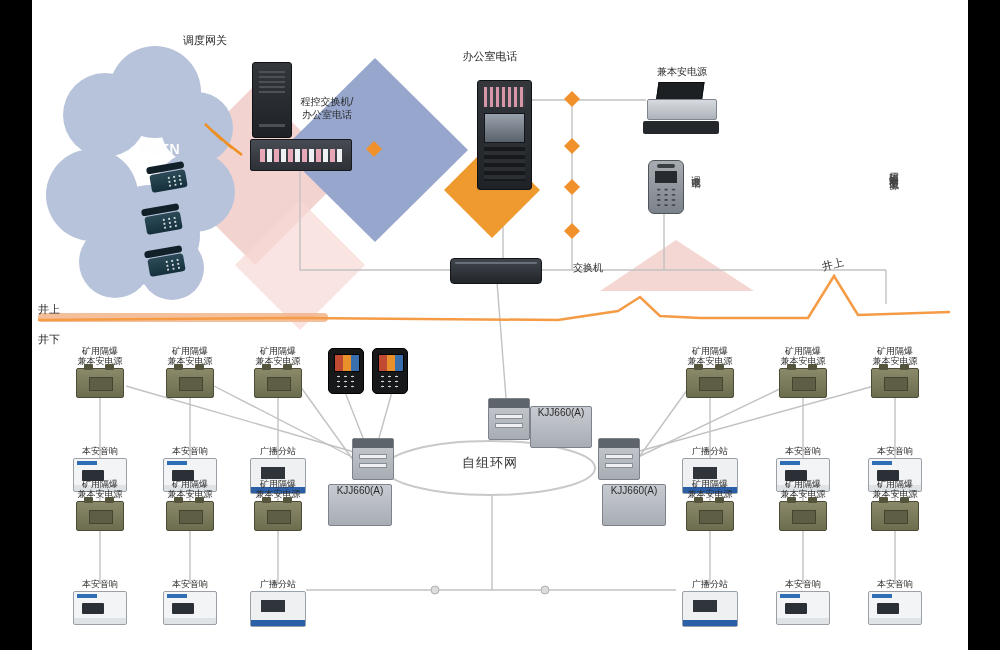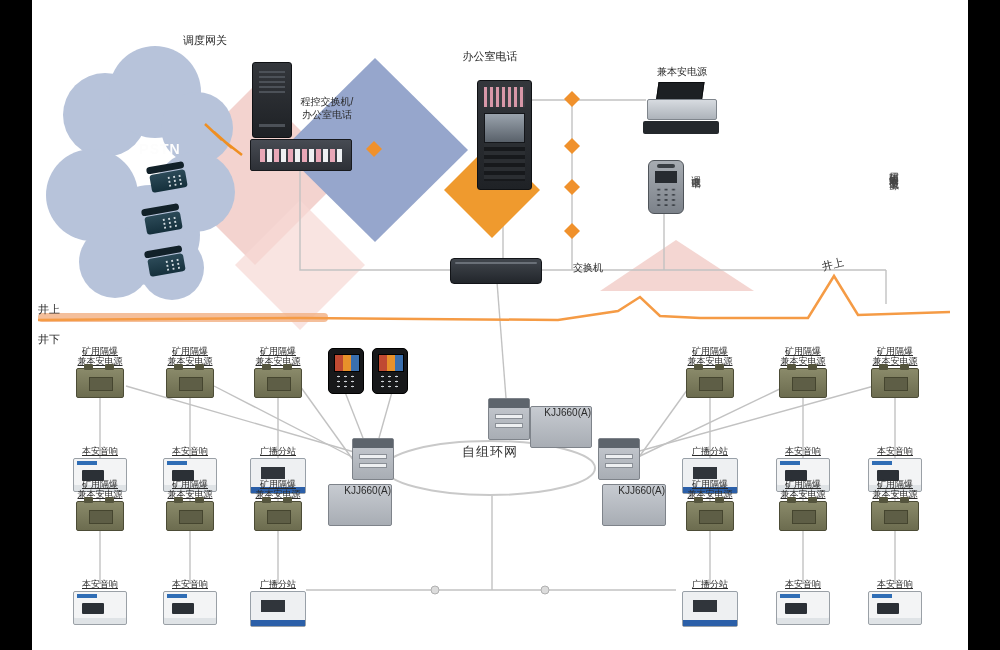--- a/index.html
+++ b/index.html
@@ -5,21 +5,21 @@
   html,body{margin:0;padding:0;width:1000px;height:650px;background:#000;overflow:hidden;
     font-family:"Liberation Sans",sans-serif;}
   .viewport{position:relative;width:1000px;height:650px;}
   .paper{position:absolute;left:32px;top:0;width:936px;height:650px;background:#fff;}
   svg.layer{position:absolute;left:0;top:0;width:1000px;height:650px;}
   .lbl{position:absolute;font:10px/1.25 "Liberation Sans",sans-serif;color:#2a2a2a;
     text-align:center;white-space:pre-line;}
   .lbl.big{font-size:11px;}
   .lbl.ring{font-size:13px;color:#333;letter-spacing:1px;}
   .lbl.vert{writing-mode:vertical-rl;text-align:left;font-size:9.5px;color:#444;letter-spacing:1px;}
-  .lbl.kjj{font-size:10px;text-align:right;}
+  .lbl.kjj{font-size:10px;text-align:center;}
   .lbl.pstn{font-size:14px;font-weight:bold;color:#fdfdfd;letter-spacing:1px;margin-top:36px;}
   .lbl.tilt{transform:rotate(-14deg);}
   .dev{position:absolute;}
   
   .tower{width:38px;height:74px;background:linear-gradient(#34373c,#1e2125);border:1px solid #0f1114;border-radius:3px;}
   .tower .v{position:absolute;left:6px;right:6px;top:8px;height:24px;
     background:repeating-linear-gradient(#4c5158 0 2px,transparent 2px 5px);}
   .tower .d{position:absolute;left:6px;right:6px;bottom:10px;height:3px;background:#4c5158;}
   
   .rack{width:100px;height:30px;background:linear-gradient(#474b53,#2d3036);border:1px solid #17191d;
@@ -68,21 +68,21 @@
   .kjj .s1{top:15px}.kjj .s2{top:24px}
   
   .hh{width:34px;height:44px;background:#17181a;border:1px solid #000;border-radius:5px;}
   .hh .scr{position:absolute;left:5px;top:5px;width:24px;height:16px;
     background:linear-gradient(90deg,#c04a32 0 35%,#e8912a 35% 65%,#3a6fae 65% 100%);border:1px solid #000;}
   .hh .kp{position:absolute;left:6px;bottom:5px;width:22px;height:14px;
     background-image:radial-gradient(#cfd3d8 1px,transparent 1.5px);background-size:7px 5px;}
   
   .station{position:absolute;width:64px;display:flex;flex-direction:column;align-items:center;}
   .slbl{height:20px;font:9px/1.15 "Liberation Sans",sans-serif;color:#2a2a2a;
-    text-align:center;white-space:pre-line;text-decoration:underline;}
+    text-align:center;white-space:pre-line;}
   .slbl.dl{margin-top:48px;height:10px;}
   .pw{position:relative;margin-top:2px;width:46px;height:28px;
     background:linear-gradient(#8a8a6a,#6c6c4f);border:1px solid #4c4c36;border-radius:2px;}
   .pw .n1,.pw .n2{position:absolute;top:-5px;width:9px;height:6px;background:#55553e;border-radius:1px;}
   .pw .n1{left:7px}.pw .n2{left:28px}
   .pw .plate{position:absolute;left:12px;top:8px;width:22px;height:12px;background:#5e5e46;border:1px solid #45452f;}
   .spk{position:relative;margin-top:2px;width:52px;height:32px;background:#f3f4f5;
     border:1px solid #9aa0a6;border-radius:2px;box-shadow:inset 0 -6px 0 #dfe3e6;}
   .spk .blue{position:absolute;left:3px;top:2px;width:20px;height:4px;background:#2f6db5;}
   .spk .scr{position:absolute;left:8px;top:11px;width:22px;height:11px;background:#2b3036;border-radius:1px;}
@@ -248,21 +248,21 @@
       <i class="s2"></i>
     </div>
   <div class="dev kjj" style="left:598px;top:438px">
       <i class="top"></i>
       <i class="s1"></i>
       <i class="s2"></i>
     </div>
   <div class="lbl kjj" style="left:530px;top:406px;width:60px">KJJ660(A)</div>
   <div class="lbl kjj" style="left:328px;top:484px;width:62px">KJJ660(A)</div>
   <div class="lbl kjj" style="left:602px;top:484px;width:62px">KJJ660(A)</div>
-  <div class="lbl ring" style="left:452px;top:444px;width:76px">自组环网</div>
+  <div class="lbl ring" style="left:452px;top:455px;width:76px">自组环网</div>
 
   <div class="station" style="left:68px;top:346px">
     <div class="slbl">矿用隔爆
 兼本安电源</div>
     <div class="pw">
         <i class="n1"></i>
         <i class="n2"></i>
         <i class="plate"></i>
       </div>
     <div class="slbl dl">本安音响</div>

